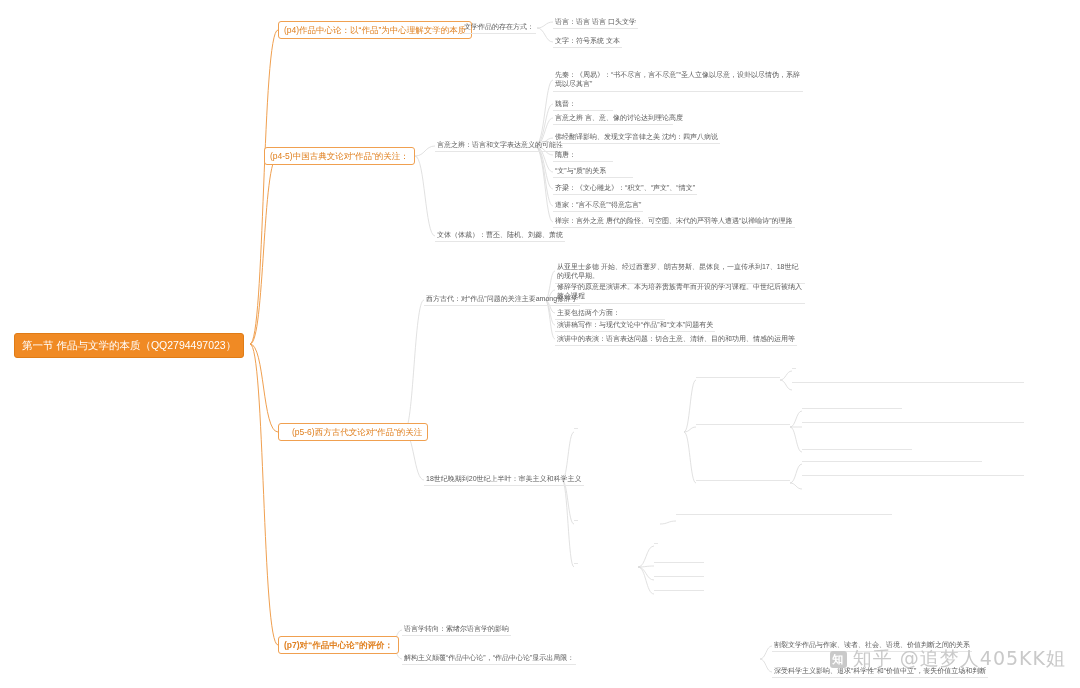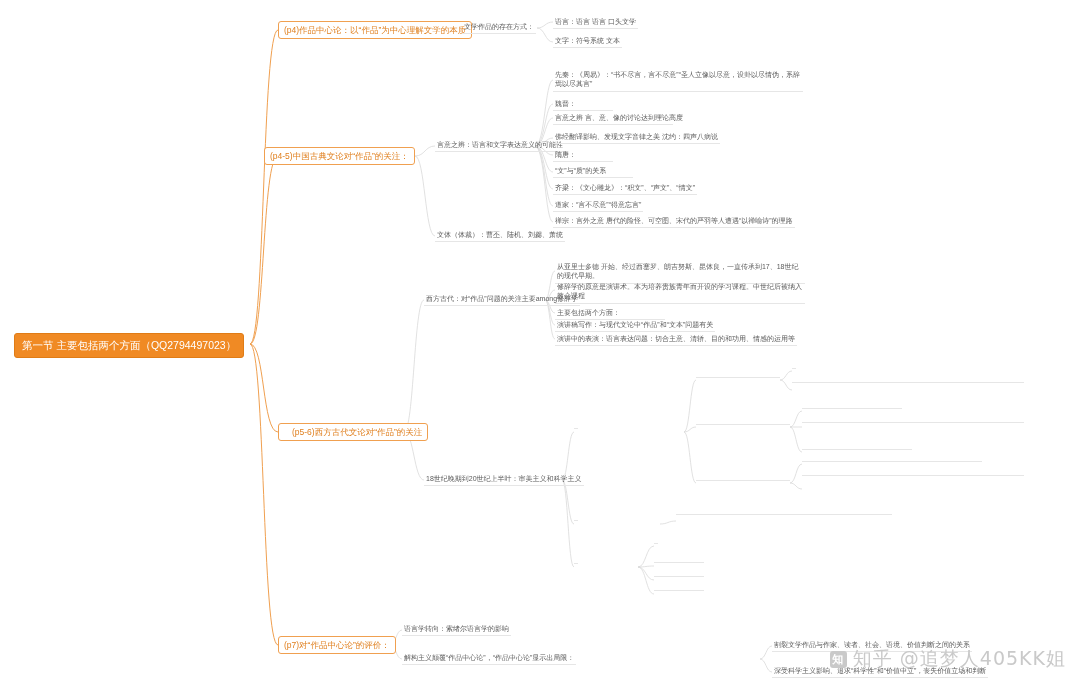--- a/index.html
+++ b/index.html
@@ -97,21 +97,21 @@
       <path d="M638,567 C646,567 646,580 654,580"></path>
       <path d="M638,567 C646,567 646,594 654,594"></path>
 
       <path d="M390,645 C396,645 396,630 402,630"></path>
       <path d="M390,645 C396,645 396,659 402,659"></path>
       <path d="M760,659 C766,659 766,646 772,646"></path>
       <path d="M760,659 C766,659 766,672 772,672"></path>
     </g>
   </svg>
 
-  <div class="node root" style="left:14px;top:333px;">第一节 主要包括两个方面（QQ2794497023）</div>
+  <div class="node root" style="left:14px;top:333px;">第一节 作品与文学的本质（QQ2794497023）</div>
 
   <div class="node lvl1" style="left:278px;top:21px;">(p4)作品中心论：以“作品”为中心理解文学的本质</div>
   <div class="node leaf" style="left:462px;top:21px;">文学作品的存在方式：</div>
   <div class="node leaf" style="left:553px;top:16px;">语言：语言 语言 口头文学</div>
   <div class="node leaf" style="left:553px;top:35px;">文字：符号系统 文本</div>
 
   <div class="node lvl1" style="left:264px;top:147px;">(p4-5)中国古典文论对“作品”的关注：</div>
   <div class="node leaf" style="left:435px;top:139px;">言意之辨：语言和文字表达意义的可能性</div>
   <div class="node leaf" style="left:435px;top:229px;">文体（体裁）：曹丕、陆机、刘勰、萧统</div>
 
@@ -152,21 +152,21 @@
 
   <div class="node leaf" style="left:574px;top:517px;"></div>
   <div class="node leaf wrap" style="left:676px;top:511px;width:216px;"></div>
 
   <div class="node leaf" style="left:574px;top:560px;"></div>
   <div class="node leaf" style="left:654px;top:540px;"></div>
   <div class="node leaf" style="left:654px;top:559px;width:50px;"></div>
   <div class="node leaf" style="left:654px;top:573px;width:50px;"></div>
   <div class="node leaf" style="left:654px;top:587px;width:50px;"></div>
 
-  <div class="node lvl1" style="left:278px;top:636px;">(p7)对“作品中心论”的评价：</div>
+  <div class="node lvl1" style="left:278px;top:636px;font-weight:bold;">(p7)对“作品中心论”的评价：</div>
   <div class="node leaf" style="left:402px;top:623px;">语言学转向：索绪尔语言学的影响</div>
   <div class="node leaf" style="left:402px;top:652px;">解构主义颠覆“作品中心论”，“作品中心论”显示出局限：</div>
   <div class="node leaf" style="left:772px;top:639px;">割裂文学作品与作家、读者、社会、语境、价值判断之间的关系</div>
   <div class="node leaf" style="left:772px;top:665px;">深受科学主义影响、追求“科学性”和“价值中立”，丧失价值立场和判断</div>
 
   <div class="watermark">
     <span class="wm-logo">知</span>
     <span>知乎 @追梦人405KK姐</span>
   </div>
 

